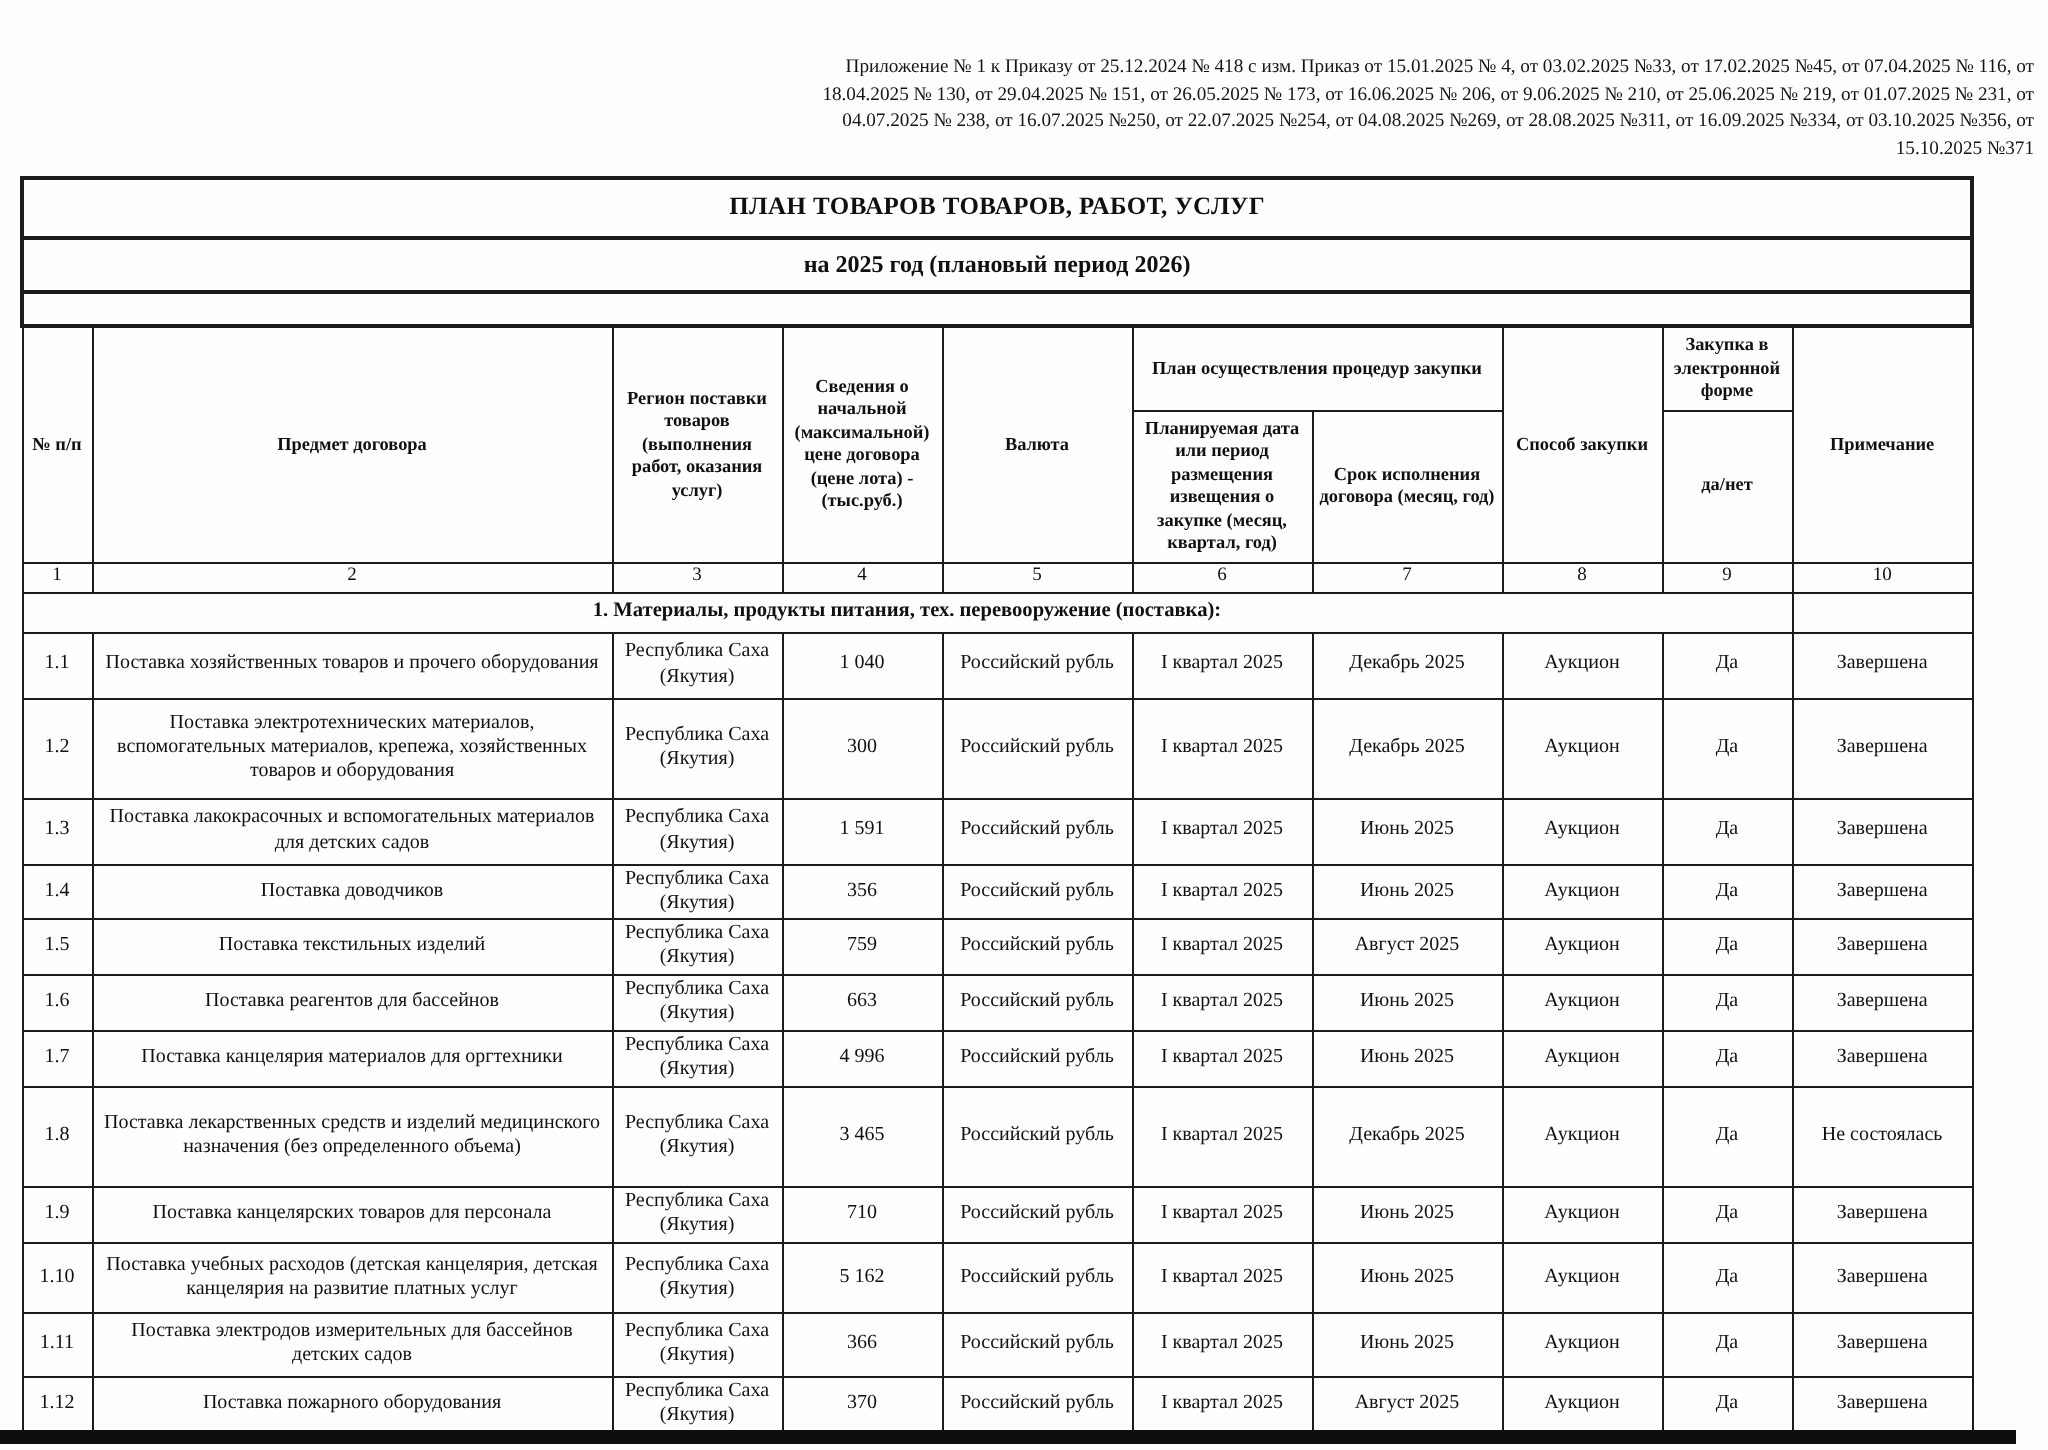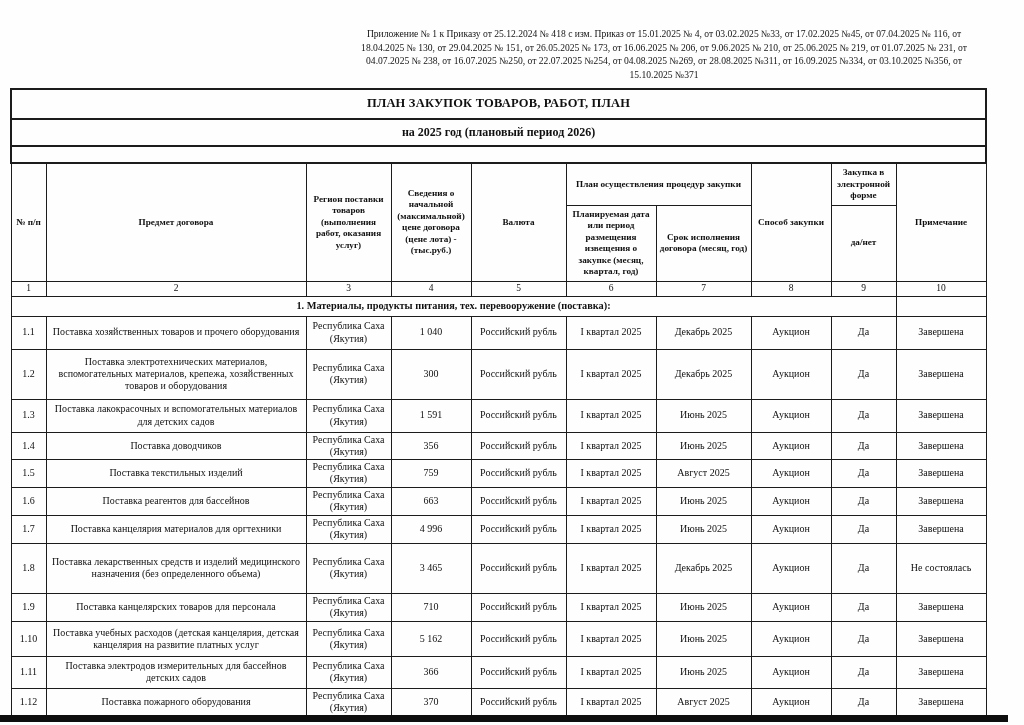--- a/index.html
+++ b/index.html
@@ -6,21 +6,21 @@
   body{
     width:1024px;height:725px;position:relative;overflow:hidden;
     background:#ffffff;color:#101010;
     font-family:"Liberation Serif","DejaVu Serif",serif;
   }
   .page{position:absolute;inset:0;background:#fefefe}
 
   
   .appendix{
     position:absolute;top:27px;right:7px;width:706px;
-    font-size:9.6px;line-height:1.42;text-align:center;color:#141414;
+    font-size:9.6px;line-height:1.42;text-align:right;color:#141414;
   }
 
   
   table.plan-table{
     position:absolute;left:10px;top:88px;width:975px;
     border-collapse:collapse;table-layout:fixed;color:#101010;
   }
   table.plan-table td{
     border:1.5px solid #1c1c1c;
     padding:1px 3px;vertical-align:middle;text-align:center;
@@ -61,21 +61,21 @@
       <col style="width:80px">
         <col style="width:95px">
         <col style="width:90px">
       <col style="width:95px">
         <col style="width:80px">
         <col style="width:65px">
       <col style="width:90px">
     </colgroup>
     <tbody>
       <tr class="title-row">
-        <td colspan="10">ПЛАН ЗАКУПОК ТОВАРОВ, РАБОТ, ПЛАН</td>
+        <td colspan="10">ПЛАН ТОВАРОВ ТОВАРОВ, РАБОТ, УСЛУГ</td>
       </tr>
       <tr class="subtitle-row">
         <td colspan="10">на 2025 год (плановый период 2026)</td>
       </tr>
       <tr class="spacer-row">
         <td colspan="10"></td>
       </tr>
       <tr class="head-a">
         <td rowspan="2">№ п/п</td>
         <td rowspan="2">Предмет договора</td>

